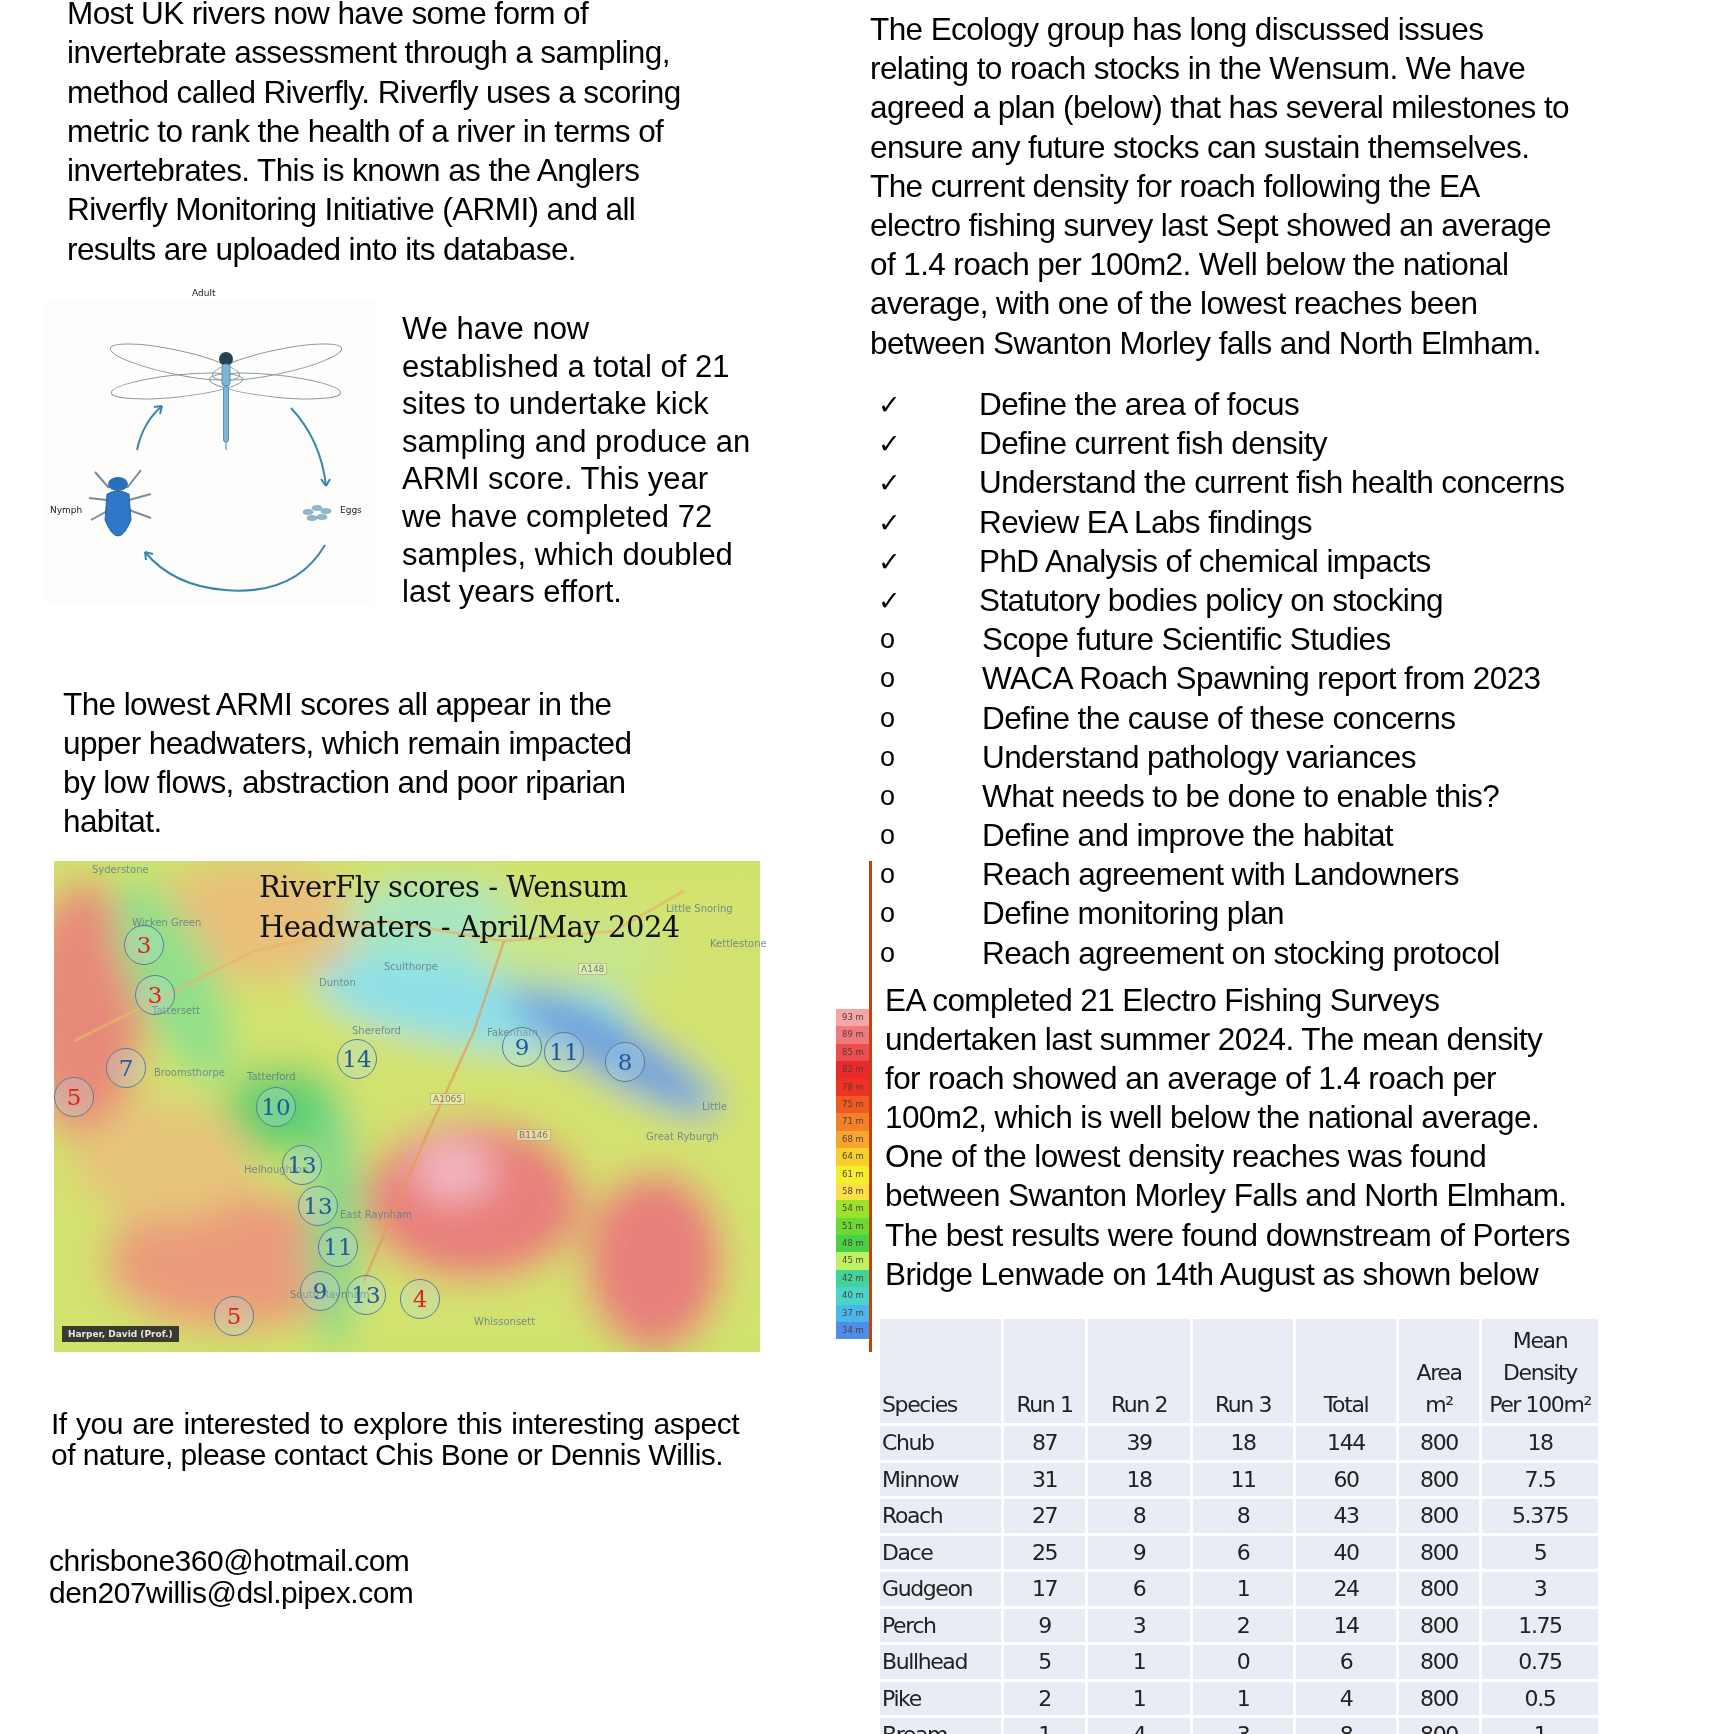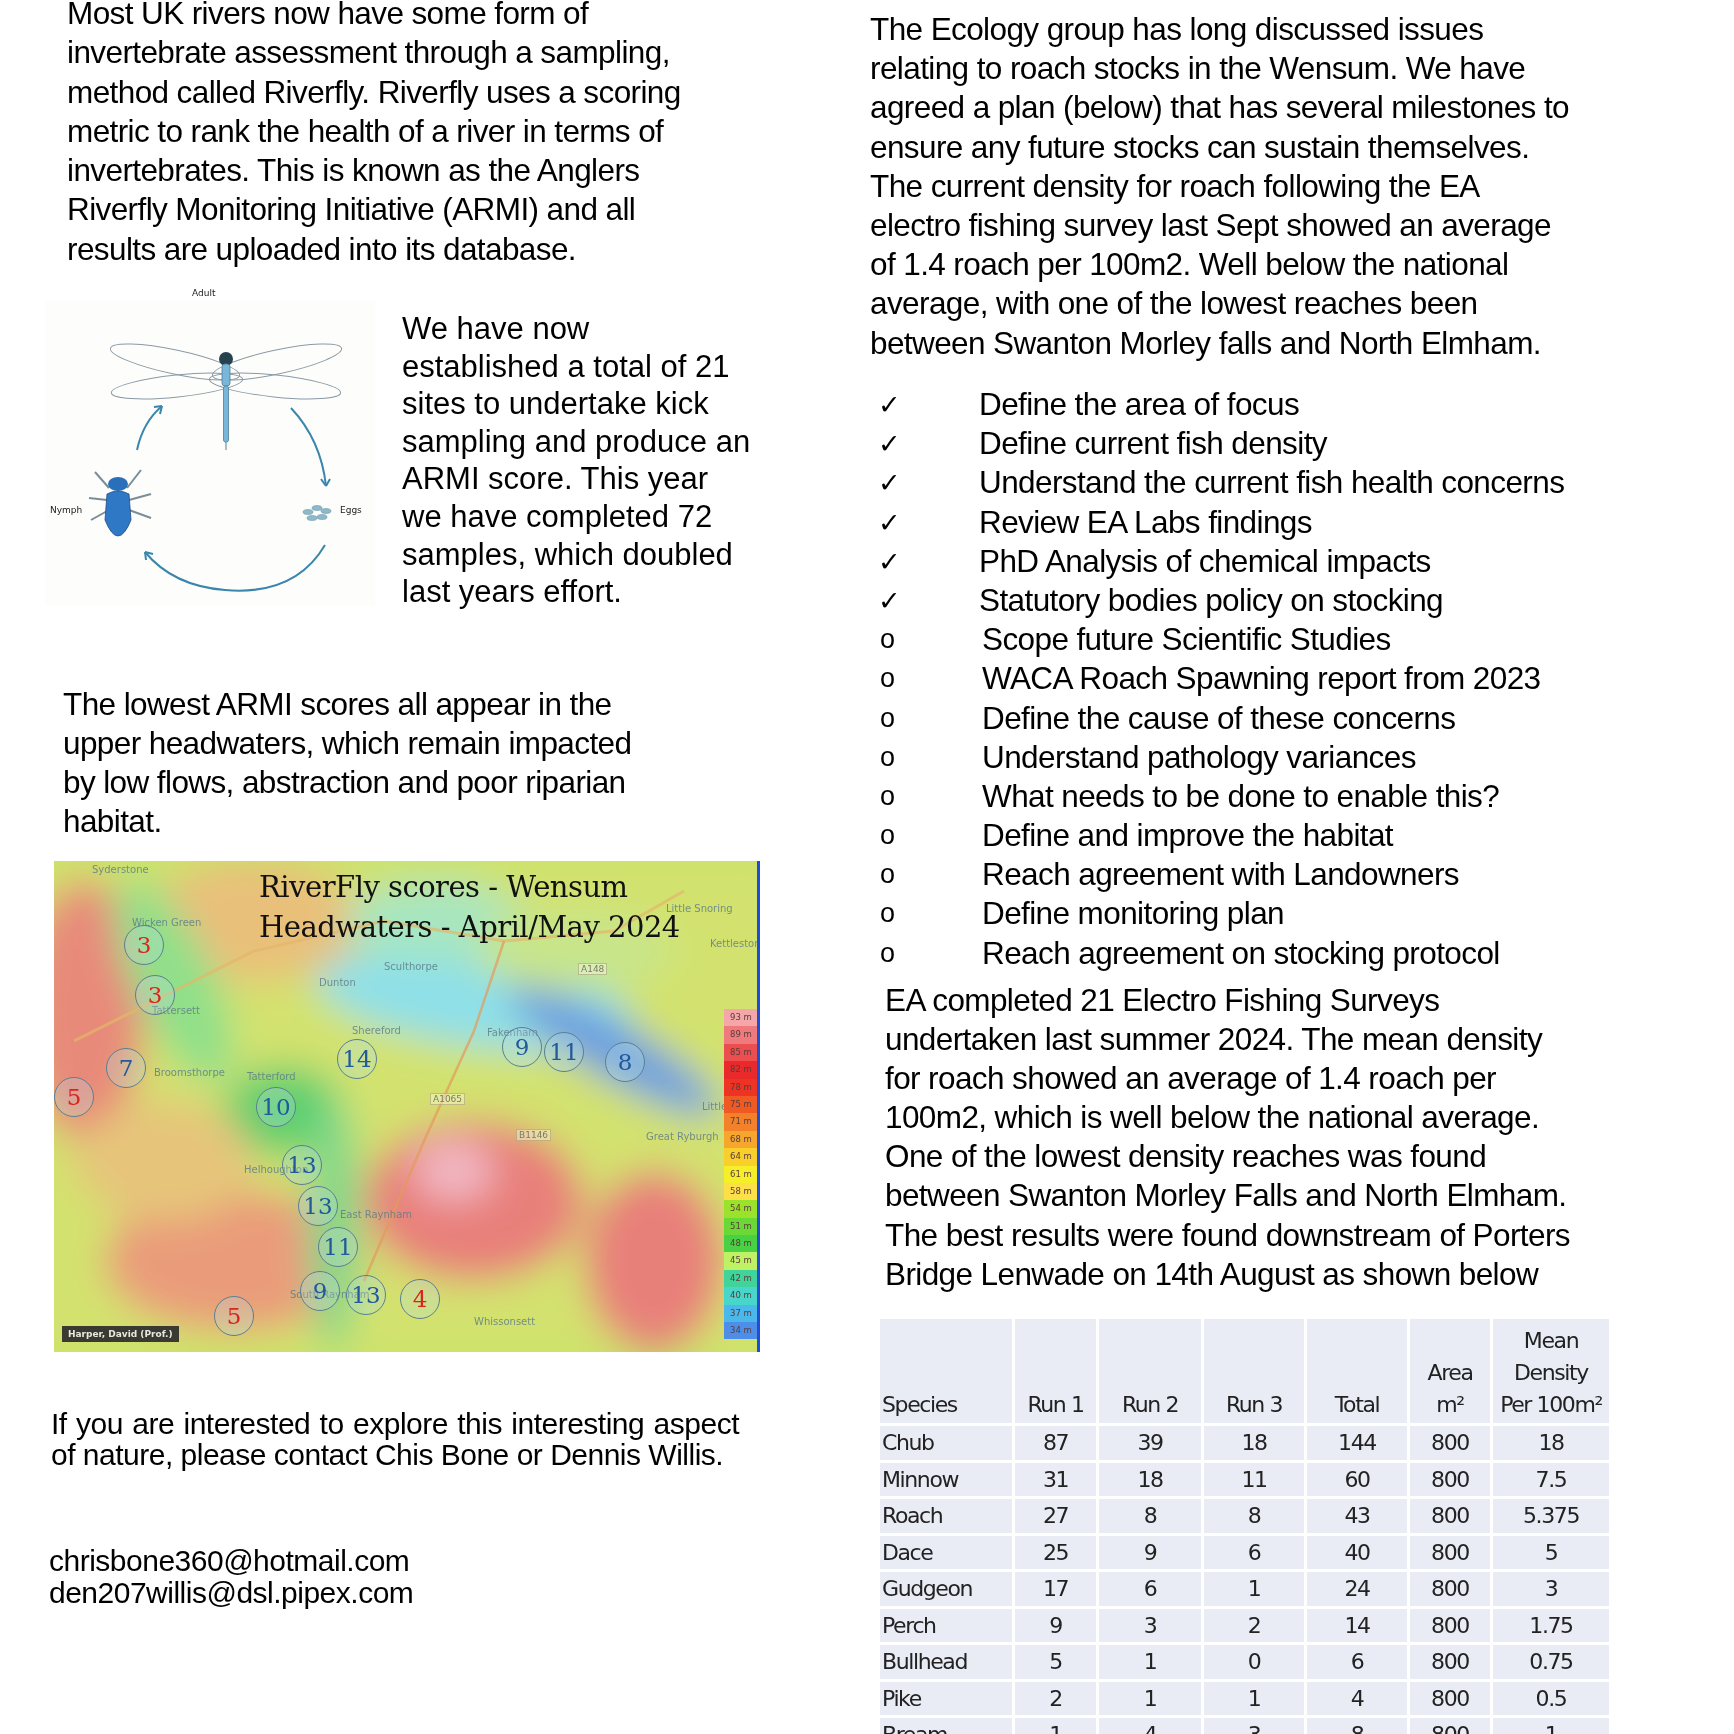--- a/index.html
+++ b/index.html
@@ -23,37 +23,37 @@
 
   
   #plan { position: absolute; left: 878px; top: 385px; }
   .plan-item { position: relative; height: 39.2px; }
   .plan-marker { position: absolute; left: 0; top: 0; width: 40px; font-family: "DejaVu Serif", serif; font-size: 27px; line-height: 39px; }
   .plan-marker.open { font-family: "Liberation Sans", sans-serif; font-size: 27px; left: 2px; }
   .plan-text { position: absolute; left: 101px; top: 0; font-size: 31.5px; line-height: 39px; white-space: nowrap; letter-spacing: -0.6px; }
   .plan-item.open .plan-text { left: 104px; }
 
   
-  #map { position: absolute; left: 54px; top: 861px; width: 706px; height: 491px; overflow: hidden; border-right: 3px solid #1d4ed8; }
+  #map { position: absolute; left: 54px; top: 861px; width: 818px; height: 491px; overflow: hidden; border-right: 3px solid #c2410c; }
   #map svg.terrain { position: absolute; left: 0; top: 0; }
   #map-title { position: absolute; left: 205px; top: 6px; font-family: "DejaVu Serif", serif; font-size: 29px; line-height: 40px; color: #111; letter-spacing: -0.5px; }
   #map-title span { display: block; white-space: nowrap; }
   .place { position: absolute; font-size: 10px; color: #5b7a88; font-family: "DejaVu Sans", sans-serif; white-space: nowrap; opacity: 0.8; }
   .road { position: absolute; font-size: 9px; color: #7a7a6a; background: rgba(255,255,230,0.4); border: 1px solid rgba(150,140,100,0.5); padding: 0 2px; font-family: "DejaVu Sans", sans-serif; }
   .site { position: absolute; width: 40px; height: 40px; margin-left: -20px; margin-top: -20px; border: 1.5px solid #5b7f92; border-radius: 50%; display: flex; align-items: center; justify-content: center; font-family: "DejaVu Serif", serif; font-size: 23px; color: #21599a; background: rgba(180,225,240,0.25); }
   .site.low { color: #d8261f; }
   #map-credit { position: absolute; left: 8px; bottom: 10px; background: #3a3a32; color: #e8e8e0; font-size: 9px; font-weight: bold; padding: 3px 6px; font-family: "DejaVu Sans", sans-serif; }
   #legend { position: absolute; right: 0; top: 148px; width: 33px; }
   .leg-row { height: 17.4px; font-size: 8.5px; line-height: 17.4px; color: #5a3b3b; padding-left: 6px; font-family: "DejaVu Sans", sans-serif; white-space: nowrap; }
 
   
   #fish-table { position: absolute; left: 877px; top: 1316px; border-collapse: separate; border-spacing: 3px; font-family: "DejaVu Sans", sans-serif; font-size: 22px; color: #222; }
   #fish-table th, #fish-table td { background: #e9ebf5; padding: 0 2px; font-weight: normal; height: 33.5px; line-height: 33.5px; letter-spacing: -1.4px; }
   #fish-table thead th { height: 104px; vertical-align: bottom; line-height: 32px; padding-bottom: 2px; }
-  #fish-table .c-species { width: 132px; text-align: left; padding-left: 2px; }
+  #fish-table .c-species { width: 121px; text-align: left; padding-left: 2px; }
   #fish-table .c-run1 { width: 81px; text-align: center; }
   #fish-table .c-run2 { width: 102px; text-align: center; }
   #fish-table .c-run3 { width: 100px; text-align: center; }
   #fish-table .c-total { width: 100px; text-align: center; }
   #fish-table .c-area { width: 80px; text-align: center; margin-top: 45px; }
   #fish-table .c-density { width: 116px; text-align: center; }
   .hdr-ln { display: block; white-space: nowrap; }
 </style>
 </head>
 <body>

